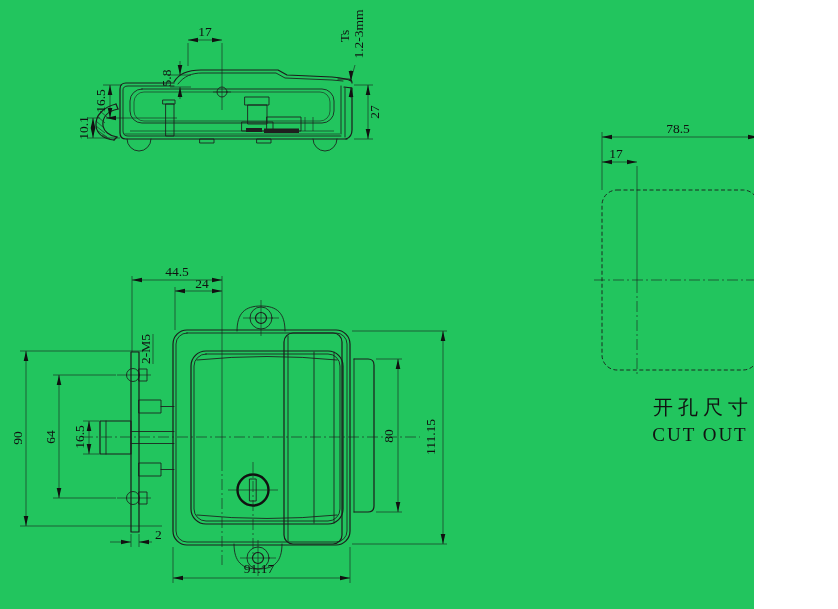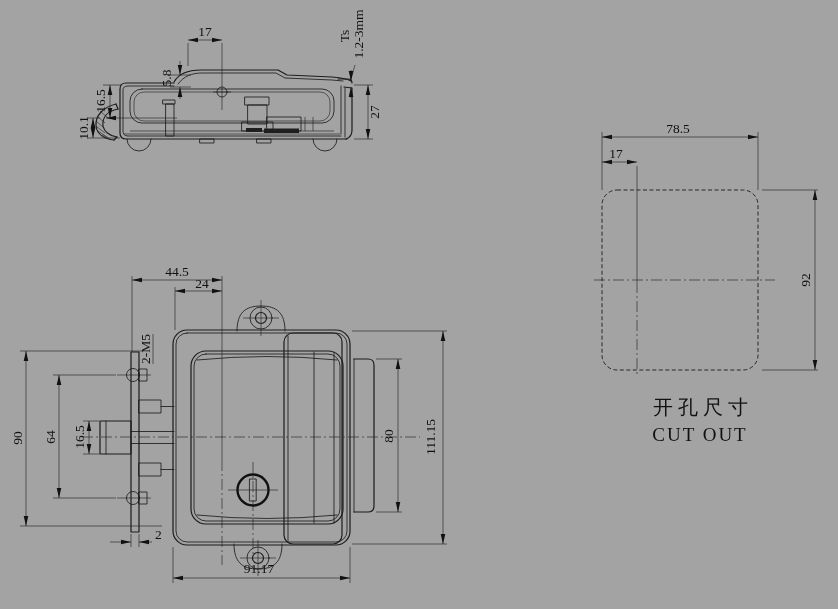--- a/index.html
+++ b/index.html
@@ -1,16 +1,16 @@
 <!DOCTYPE html>
 <html><head>
 <meta charset="utf-8">
 <style>
   html,body{margin:0;padding:0;background:#ffffff;}
-  .page{width:838px;height:609px;background:#a3a3a3;position:relative;overflow:hidden;
+  .page{width:754px;height:609px;background:#22c55e;position:relative;overflow:hidden;
         font-family:"Liberation Serif",serif;}
   svg{display:block;}
   .ol{stroke:#1c1c1c;stroke-width:1.2;fill:none;stroke-linecap:round;stroke-linejoin:round;}
   .o2{stroke:#1c1c1c;stroke-width:0.85;fill:none;stroke-linecap:round;stroke-linejoin:round;}
   .tl{stroke:#1c1c1c;stroke-width:0.6;fill:none;}
   .bd{stroke:#111;stroke-width:2.4;fill:none;}
   .cl{stroke:#1c1c1c;stroke-width:0.6;fill:none;stroke-dasharray:11 3 2 3;}
   .cut{stroke:#1c1c1c;stroke-width:0.9;fill:none;stroke-dasharray:4 2.5;}
   .dk{fill:#1f1f1f;stroke:none;}
   text{fill:#111;font-family:"Liberation Serif",serif;font-size:13.5px;}

